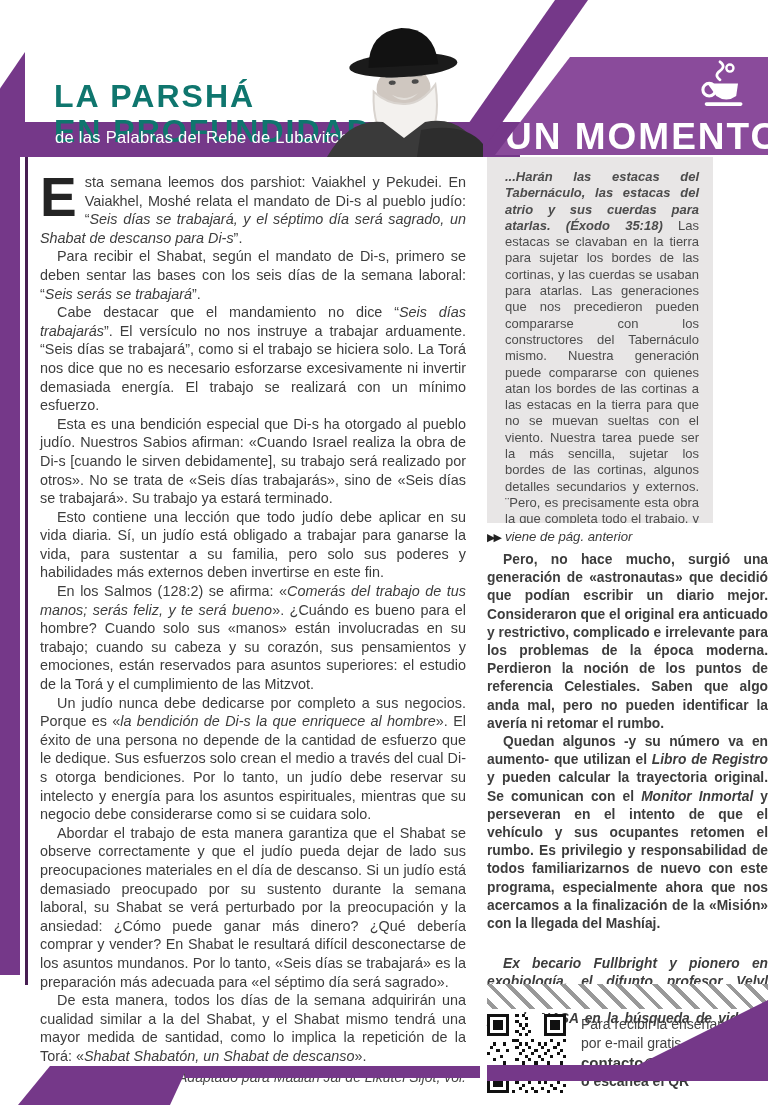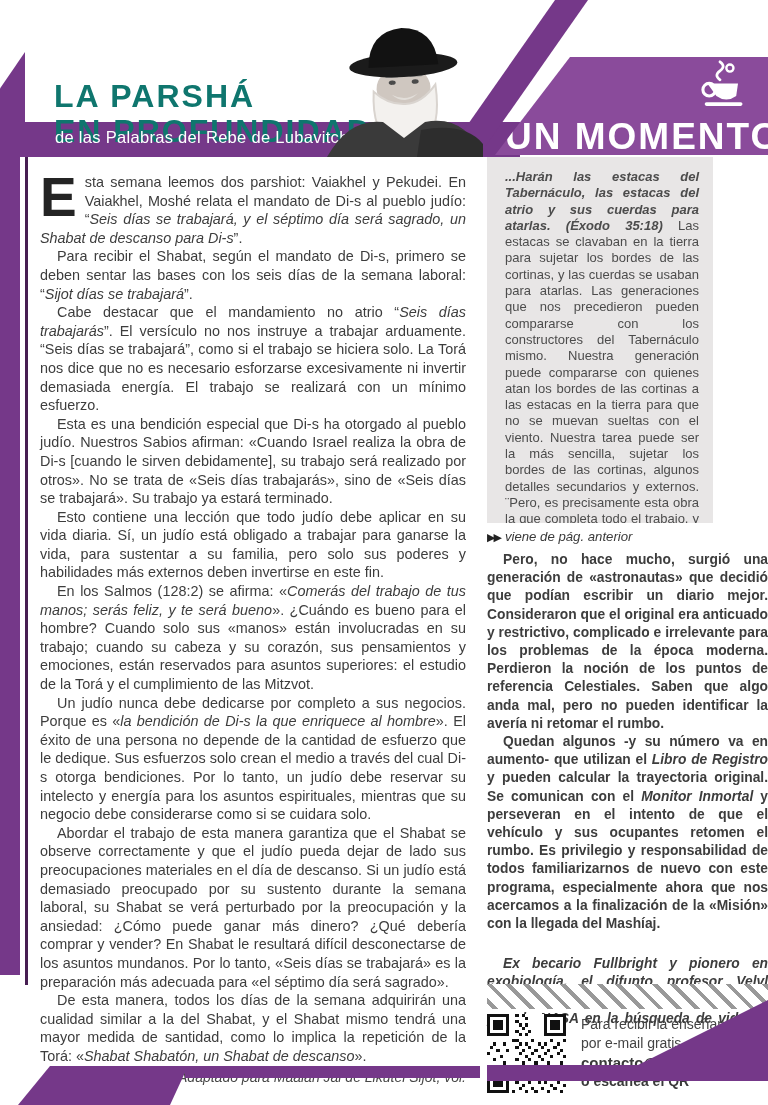--- a/index.html
+++ b/index.html
@@ -111,22 +111,22 @@
   <div class="gray-box">
     <p style="margin:0"><span class="seg-bi">...Harán las estacas del Tabernáculo, las estacas del atrio y sus cuerdas para atarlas. (Éxodo 35:18)</span><span> Las estacas se clavaban en la tierra para sujetar los bordes de las cortinas, y las cuerdas se usaban para atarlas. Las generaciones que nos precedieron pueden compararse con los constructores del Tabernáculo mismo. Nuestra generación puede compararse con quienes atan los bordes de las cortinas a las estacas en la tierra para que no se muevan sueltas con el viento. Nuestra tarea puede ser la más sencilla, sujetar los bordes de las cortinas, algunos detalles secundarios y externos. ¨Pero, es precisamente esta obra la que completa todo el trabajo, y es específicamente lo que hacemos lo que sujetará el Tabernáculo para que se mantenga firme.</span></p>
     <div class="attr">
       <div>Viviendo con el Mashiaj</div>
       <div>por el Dr. J. I. Schochet</div>
     </div>
   </div>
 
   <div class="article">
     <p class="dropcap"><span>Esta semana leemos dos parshiot: Vaiakhel y Pekudei. En Vaiakhel, Moshé relata el mandato de Di-s al pueblo judío: “</span><span class="seg-i">Seis días se trabajará, y el séptimo día será sagrado, un Shabat de descanso para Di-s</span><span>”.</span></p>
-    <p class="ind"><span>Para recibir el Shabat, según el mandato de Di-s, primero se deben sentar las bases con los seis días de la semana laboral: “</span><span class="seg-i">Sijot días se trabajará</span><span>”.</span></p>
-    <p class="ind"><span>Cabe destacar que el mandamiento no atrio “</span><span class="seg-i">Seis días trabajarás</span><span>”. El versículo no nos instruye a trabajar arduamente. “Seis días se trabajará”, como si el trabajo se hiciera solo. La Torá nos dice que no es necesario esforzarse excesivamente ni invertir demasiada energía. El trabajo se realizará con un mínimo esfuerzo.</span></p>
+    <p class="ind"><span>Para recibir el Shabat, según el mandato de Di-s, primero se deben sentar las bases con los seis días de la semana laboral: “</span><span class="seg-i">Seis serás se trabajará</span><span>”.</span></p>
+    <p class="ind"><span>Cabe destacar que el mandamiento no dice “</span><span class="seg-i">Seis días trabajarás</span><span>”. El versículo no nos instruye a trabajar arduamente. “Seis días se trabajará”, como si el trabajo se hiciera solo. La Torá nos dice que no es necesario esforzarse excesivamente ni invertir demasiada energía. El trabajo se realizará con un mínimo esfuerzo.</span></p>
     <p class="ind"><span>Esta es una bendición especial que Di-s ha otorgado al pueblo judío. Nuestros Sabios afirman: «Cuando Israel realiza la obra de Di-s [cuando le sirven debidamente], su trabajo será realizado por otros». No se trata de «Seis días trabajarás», sino de «Seis días se trabajará». Su trabajo ya estará terminado.</span></p>
     <p class="ind"><span>Esto contiene una lección que todo judío debe aplicar en su vida diaria. Sí, un judío está obligado a trabajar para ganarse la vida, para sustentar a su familia, pero solo sus poderes y habilidades más externos deben invertirse en este fin.</span></p>
     <p class="ind"><span>En los Salmos (128:2) se afirma: «</span><span class="seg-i">Comerás del trabajo de tus manos; serás feliz, y te será bueno</span><span>». ¿Cuándo es bueno para el hombre? Cuando solo sus «manos» están involucradas en su trabajo; cuando su cabeza y su corazón, sus pensamientos y emociones, están reservados para asuntos superiores: el estudio de la Torá y el cumplimiento de las Mitzvot.</span></p>
     <p class="ind"><span>Un judío nunca debe dedicarse por completo a sus negocios. Porque es «</span><span class="seg-i">la bendición de Di-s la que enriquece al hombre</span><span>». El éxito de una persona no depende de la cantidad de esfuerzo que le dedique. Sus esfuerzos solo crean el medio a través del cual Di-s otorga bendiciones. Por lo tanto, un judío debe reservar su intelecto y energía para los asuntos espirituales, mientras que su negocio debe considerarse como si se cuidara solo.</span></p>
     <p class="ind"><span>Abordar el trabajo de esta manera garantiza que el Shabat se observe correctamente y que el judío pueda dejar de lado sus preocupaciones materiales en el día de descanso. Si un judío está demasiado preocupado por su sustento durante la semana laboral, su Shabat se verá perturbado por la preocupación y la ansiedad: ¿Cómo puede ganar más dinero? ¿Qué debería comprar y vender? En Shabat le resultará difícil desconectarse de los asuntos mundanos. Por lo tanto, «Seis días se trabajará» es la preparación más adecuada para «el séptimo día será sagrado».</span></p>
     <p class="ind"><span>De esta manera, todos los días de la semana adquirirán una cualidad similar a la del Shabat, y el Shabat mismo tendrá una mayor medida de santidad, como lo implica la repetición de la Torá: «</span><span class="seg-i">Shabat Shabatón, un Shabat de descanso</span><span>».</span></p>
     <div class="byline">Adaptado para Maaian Jai de Likutei Sijot, vol.</div>
   </div>
 
   <div class="cont-marker">

